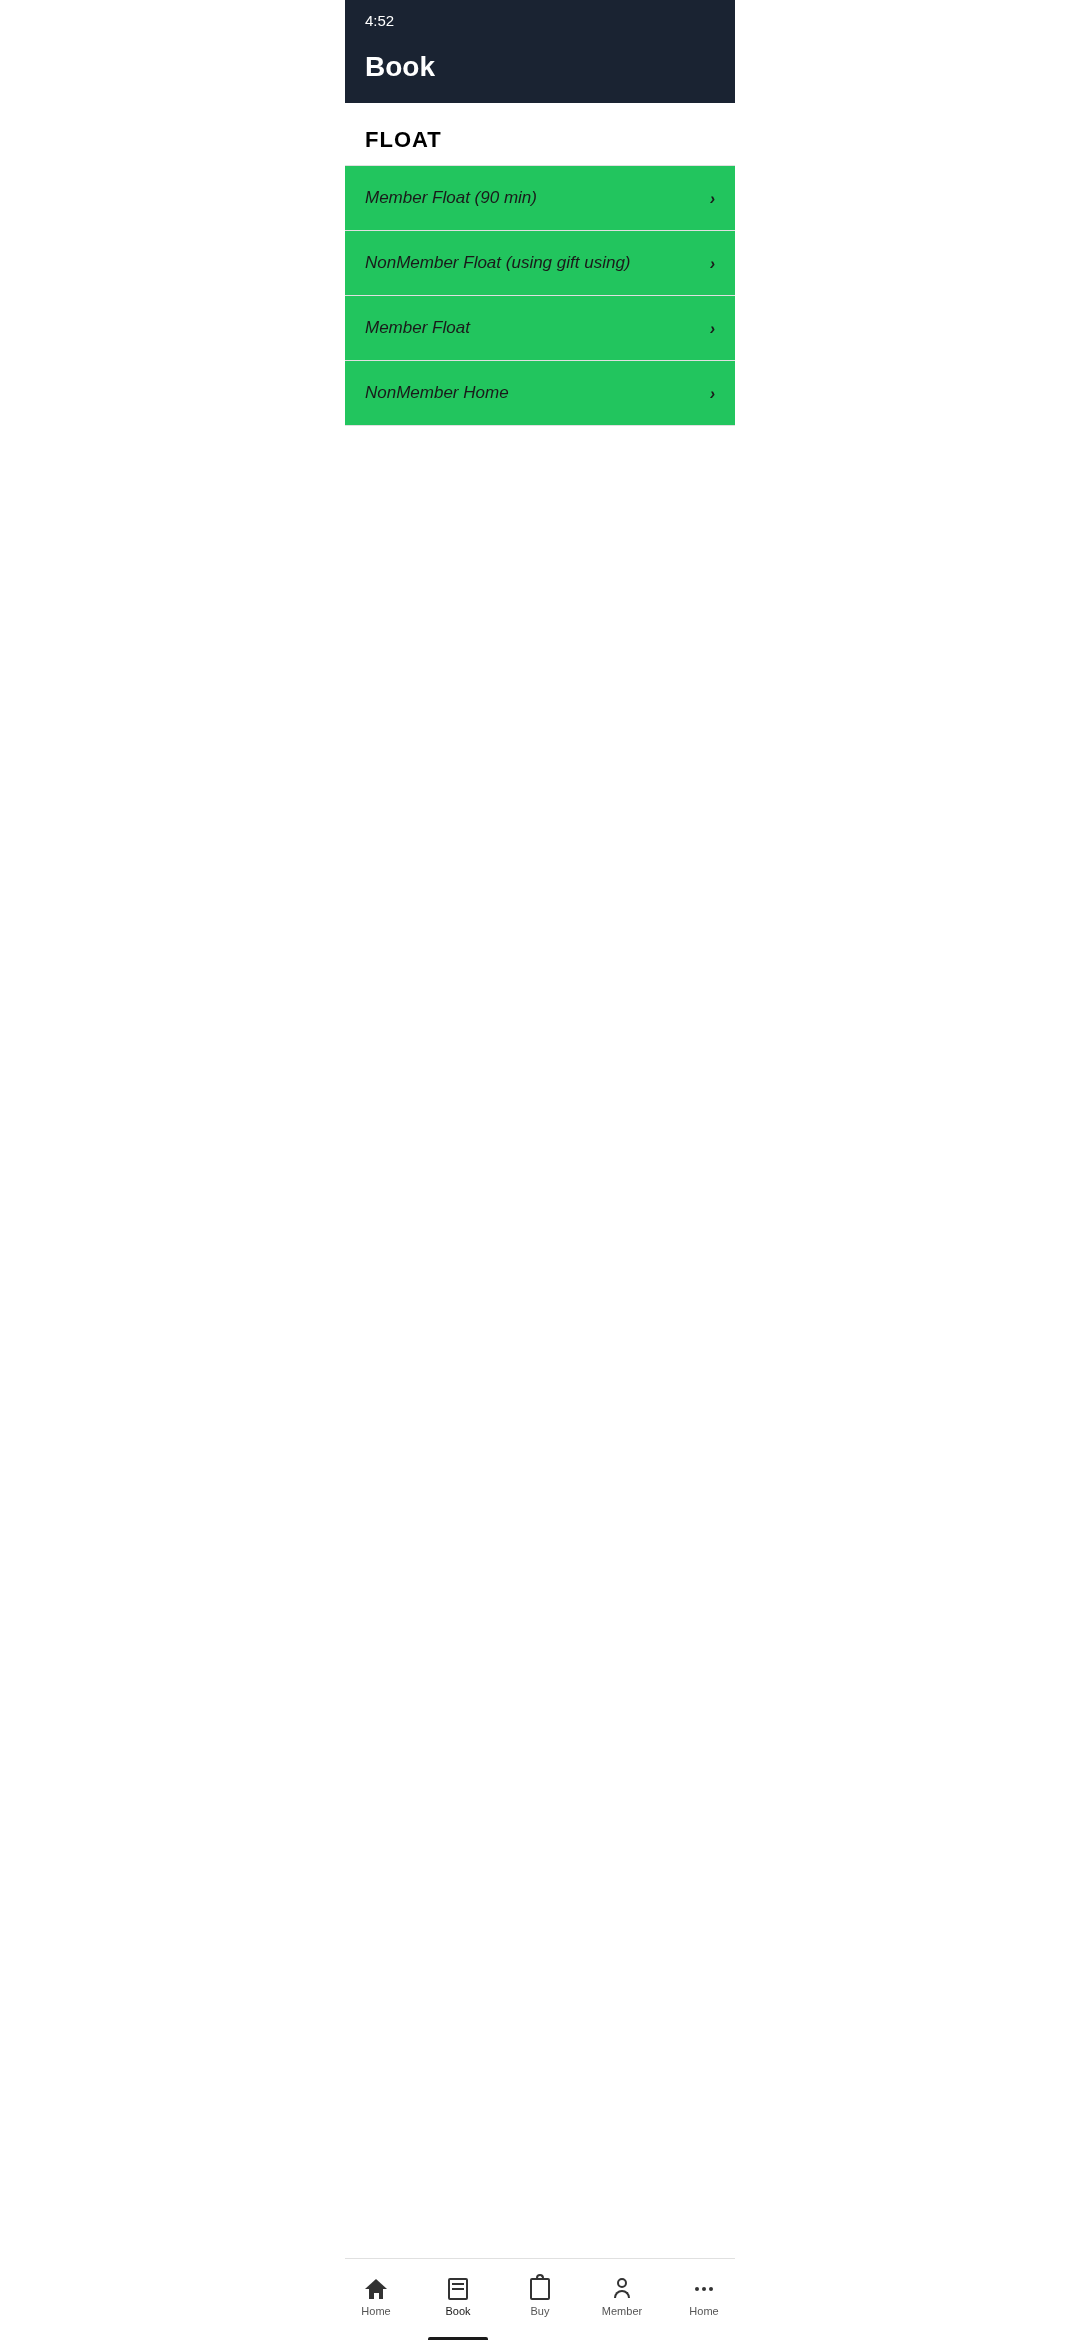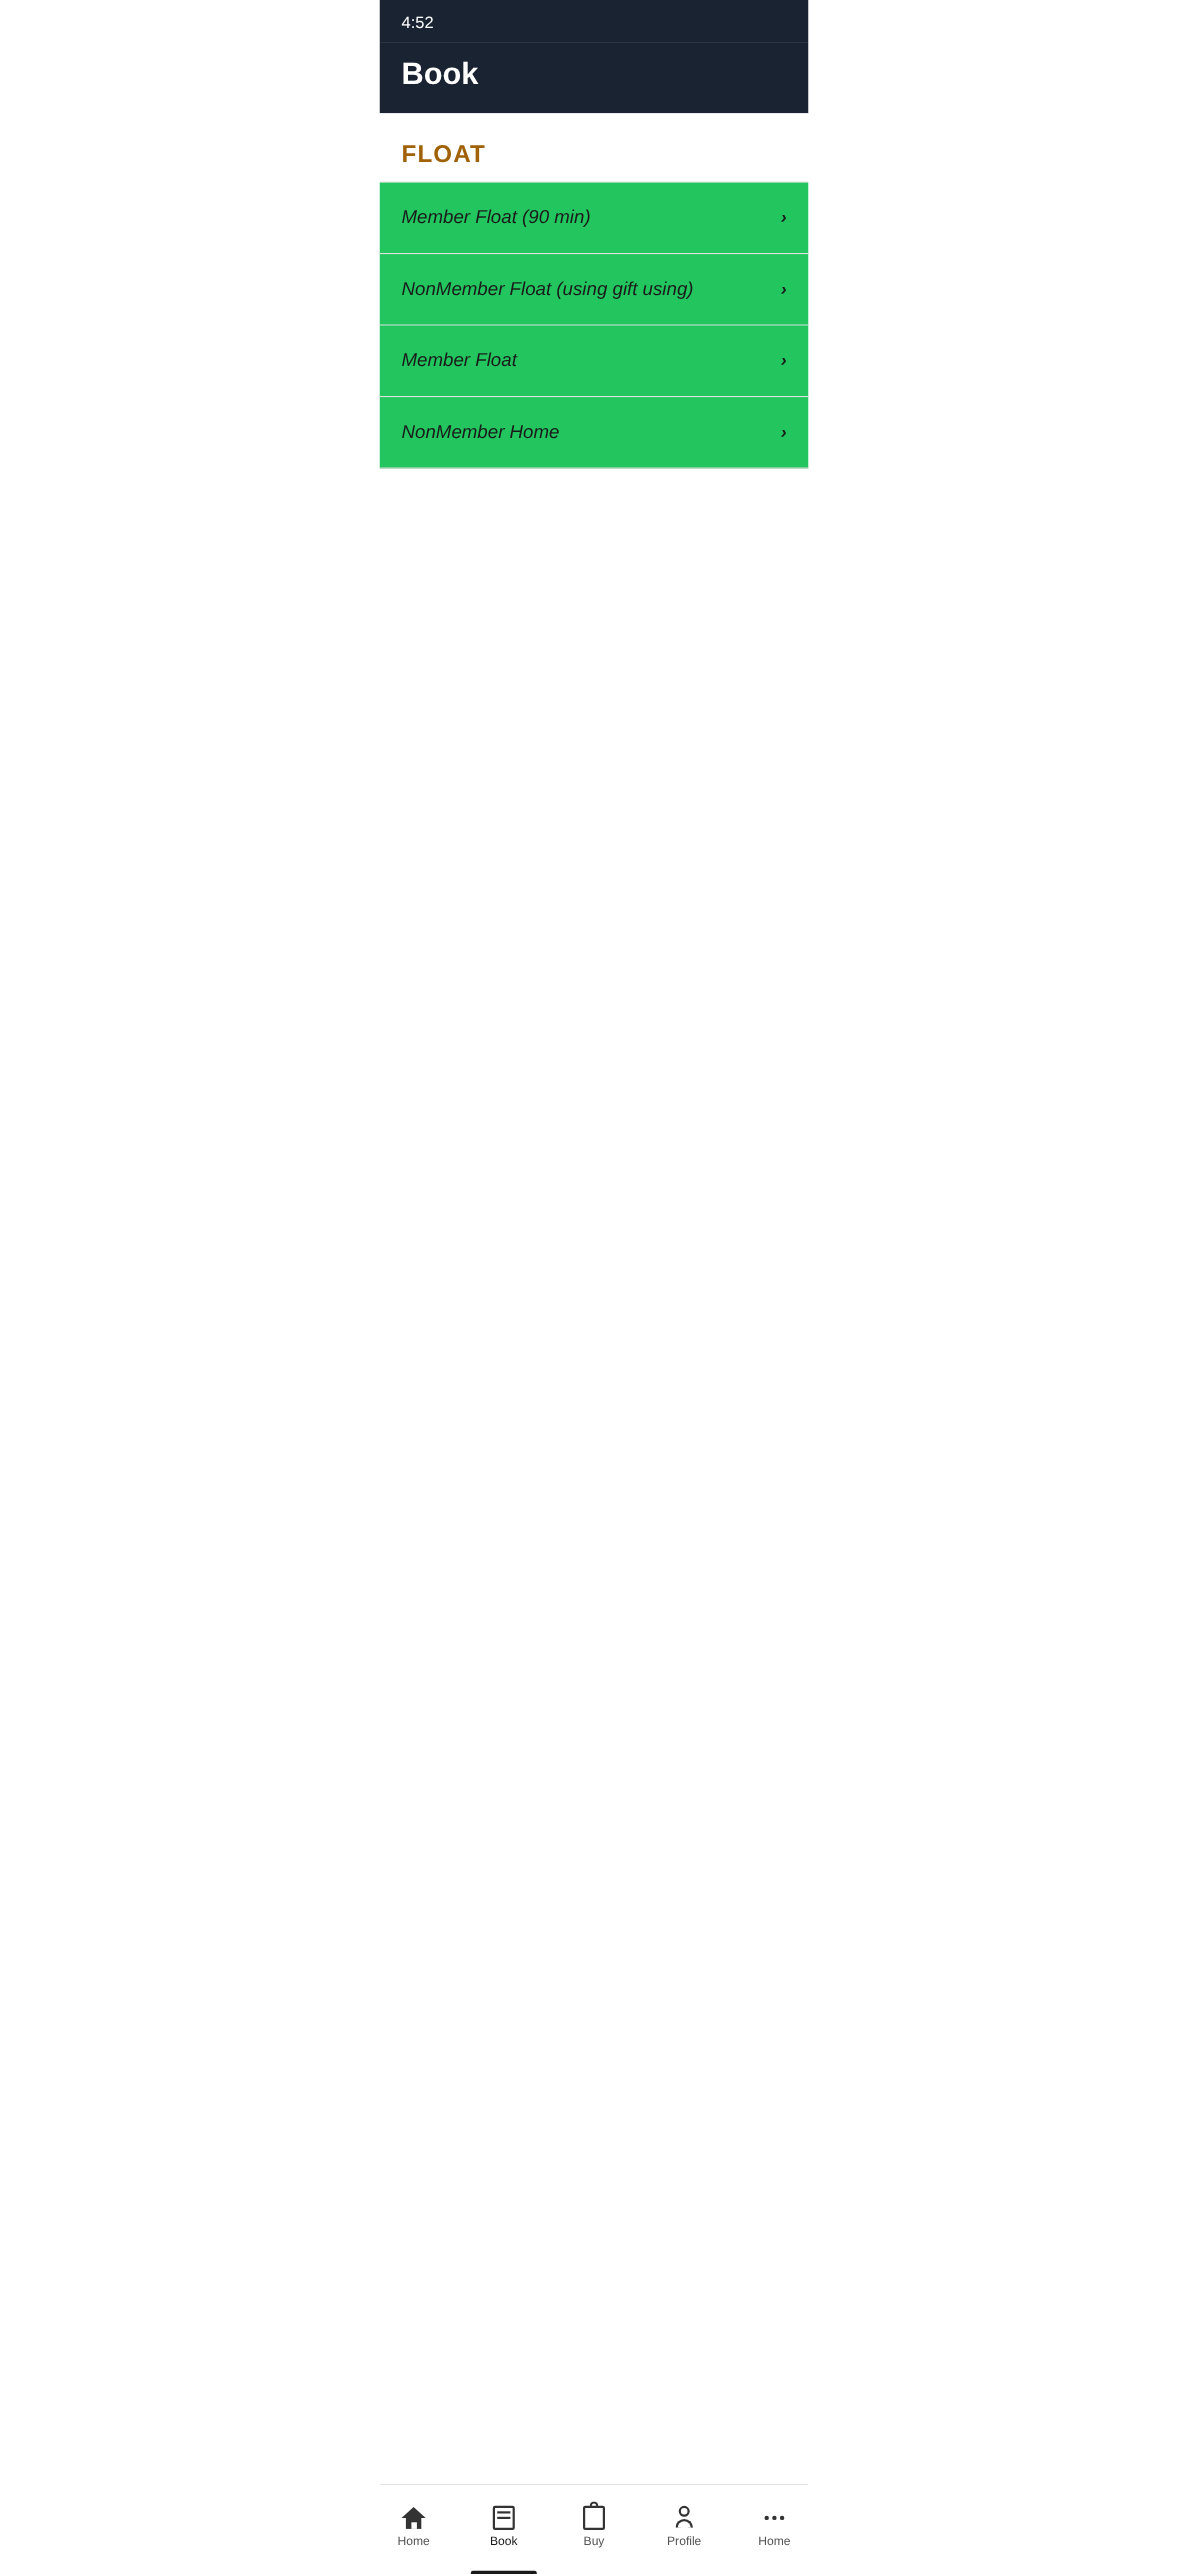--- a/index.html
+++ b/index.html
@@ -48,21 +48,21 @@
     }
 
     
     .section-header {
       padding: 24px 20px 12px;
     }
 
     .section-title {
       font-size: 22px;
       font-weight: 700;
-      color: #a16207;
+      color: #000000;
       letter-spacing: 1px;
     }
 
     
     .list-container {
       border-top: 1px solid #e0e0e0;
     }
 
     .list-item {
       display: flex;
@@ -356,21 +356,21 @@
     <span class="nav-label">Buy</span>
   </div>
 
   <div class="nav-item">
     <div class="nav-icon">
       <div class="person-icon-shape">
         <div class="person-head"></div>
         <div class="person-body"></div>
       </div>
     </div>
-    <span class="nav-label">Profile</span>
+    <span class="nav-label">Member</span>
   </div>
 
   <div class="nav-item">
     <div class="nav-icon">
       <div class="more-dots">
         <div class="dot"></div>
         <div class="dot"></div>
         <div class="dot"></div>
       </div>
     </div>

